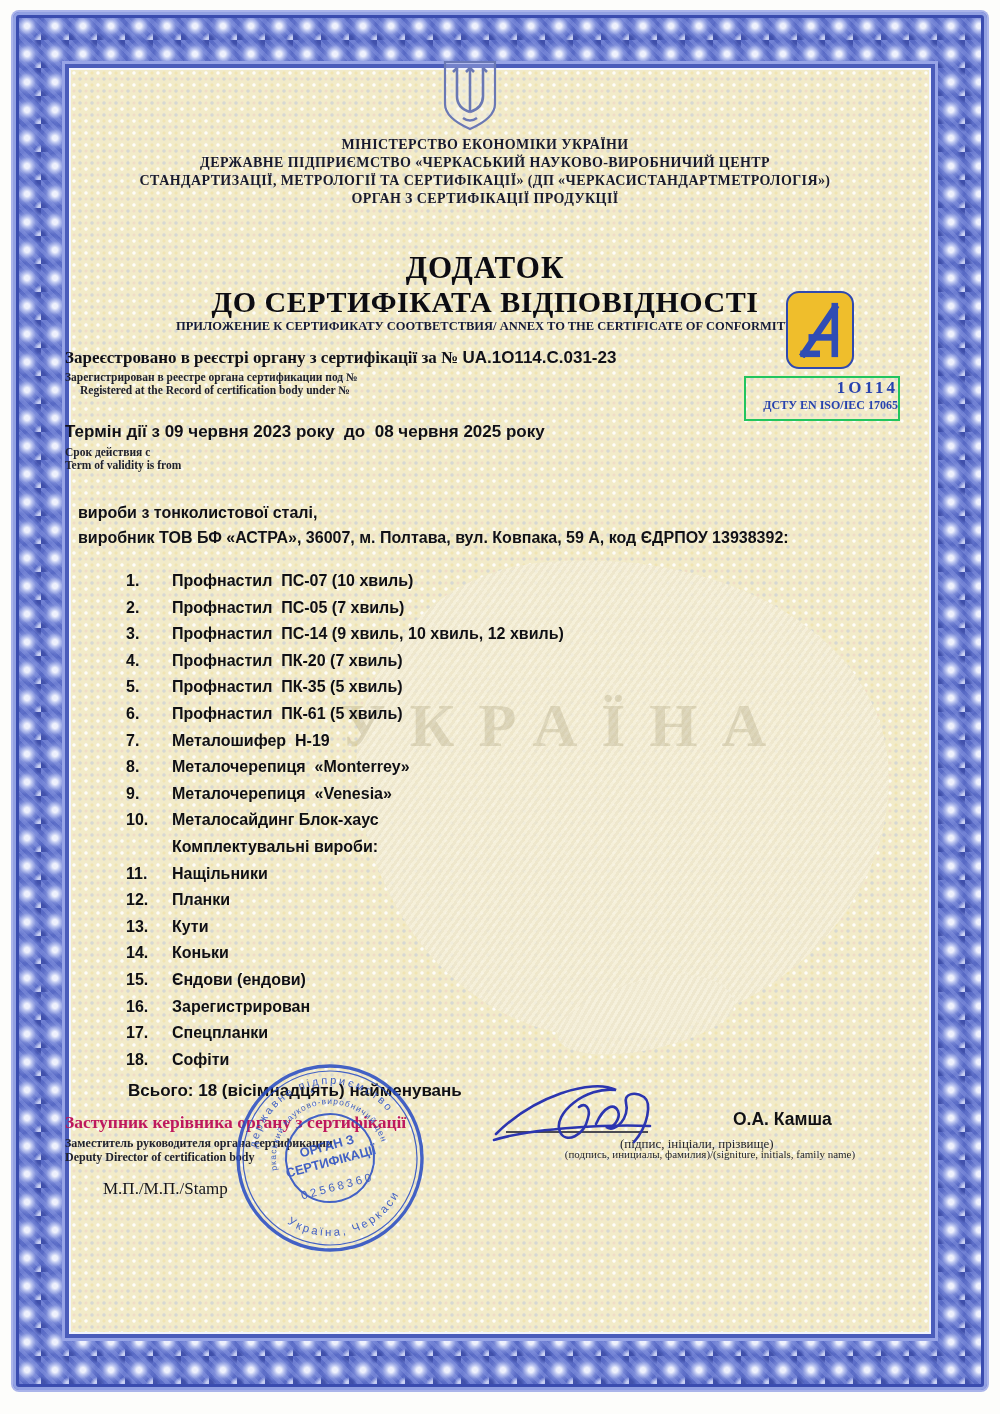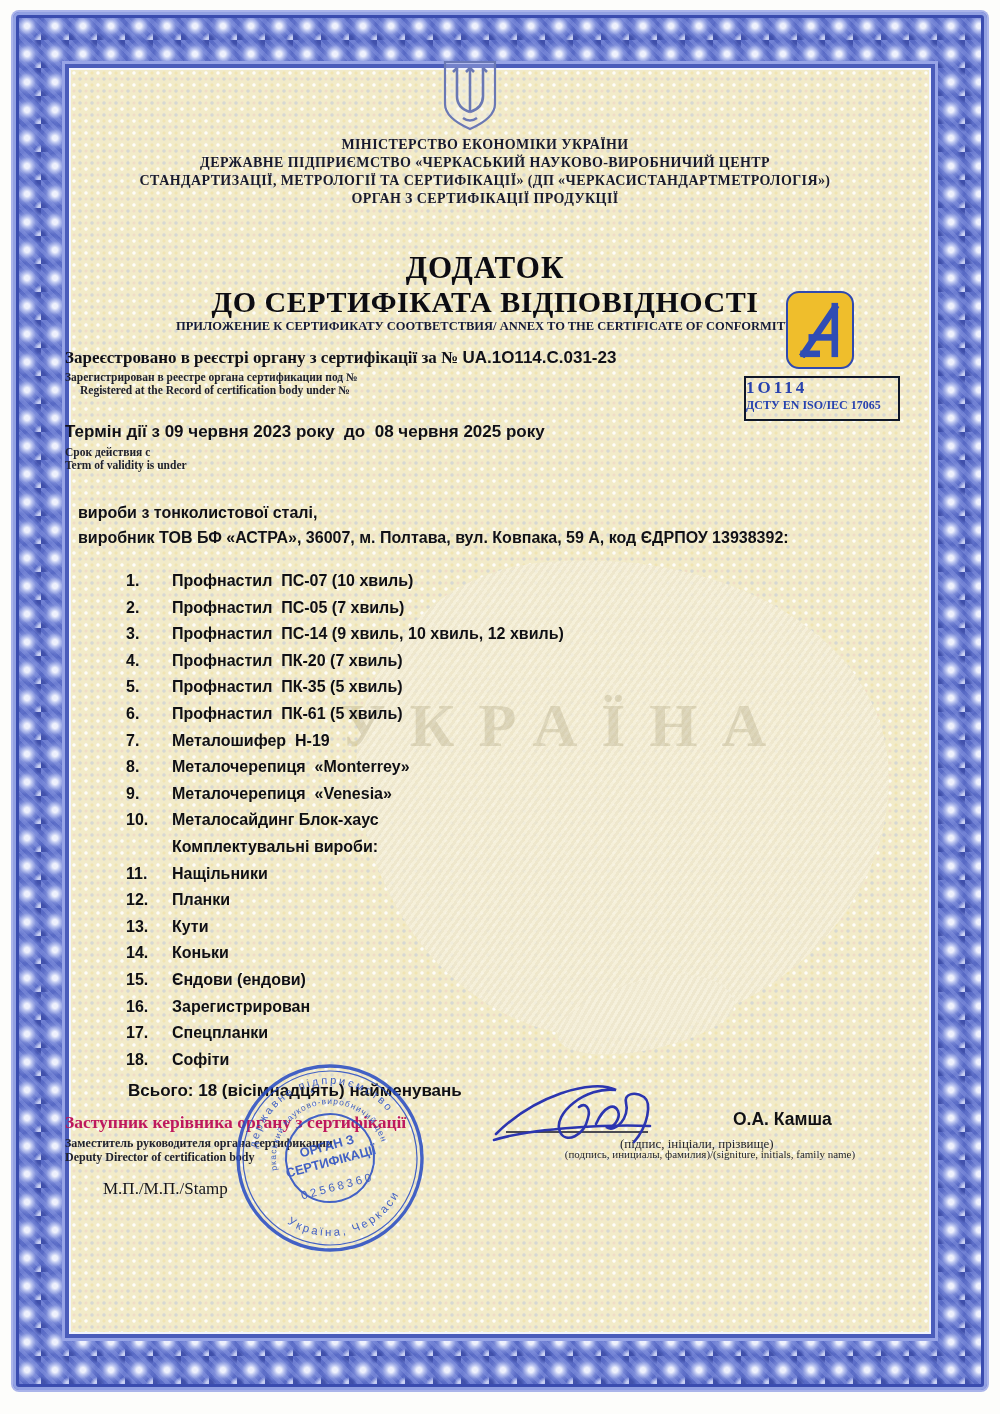--- a/index.html
+++ b/index.html
@@ -41,21 +41,21 @@
   .centered{left:60px;right:90px;text-align:center;}
   .hdr{font-weight:bold;font-size:14px;line-height:17.5px;letter-spacing:.4px;color:#181a2e;}
   .title1{top:250px;font-weight:bold;font-size:31px;letter-spacing:1px;color:#0c0c12;}
   .title2{top:285px;font-weight:bold;font-size:30px;letter-spacing:.5px;color:#0c0c12;}
   .subtitle{top:319px;font-weight:bold;font-size:12.5px;color:#141a38;}
   .reg-main{left:65px;top:348px;font-size:17px;font-weight:bold;color:#101018;}
   .reg-main .num{font-family:"Liberation Sans",sans-serif;}
   .small-note{font-size:11.5px;color:#20222e;font-weight:bold;}
   .badge{left:786px;top:291px;width:64px;height:74px;background:#efbe2c;border:2px solid #2f49b0;border-radius:13px;
          display:flex;align-items:center;justify-content:center;}
-  .stdbox{left:744px;top:376px;width:152px;height:41px;border:2px solid #0f172a;color:#2742ae;text-align:left;}
+  .stdbox{left:744px;top:376px;width:152px;height:41px;border:2px solid #22c55e;color:#2742ae;text-align:right;}
   .stdbox .c1{font-weight:bold;font-size:17px;letter-spacing:3px;line-height:20px;}
   .stdbox .c2{font-weight:bold;font-size:12px;line-height:15px;}
   .val-main{left:65px;top:422px;font-family:"Liberation Sans",sans-serif;font-weight:bold;font-size:17px;
             white-space:pre-wrap;color:#101018;}
   .intro{left:78px;font-family:"Liberation Sans",sans-serif;font-weight:bold;font-size:16px;color:#101016;white-space:pre-wrap;}
   #product-list{left:0;top:572px;right:0;}
   .row{display:flex;height:26.6px;font-family:"Liberation Sans",sans-serif;font-weight:bold;font-size:16px;color:#0f0f14;}
   .row .num{margin-left:126px;width:46px;}
   .row .txt{white-space:pre-wrap;}
   .total{left:128px;top:1081px;font-family:"Liberation Sans",sans-serif;font-weight:bold;font-size:17px;color:#0f0f14;}
@@ -119,21 +119,21 @@
         </g>
       </svg>
     </div>
     <div class="stdbox">
       <div class="c1">1О114</div>
       <div class="c2">ДСТУ EN ISO/ІЕС 17065</div>
     </div>
 
     <div class="val-main">Термін дії з 09 червня 2023 року  до  08 червня 2025 року</div>
     <div class="small-note" style="left:65px;top:446px;">Срок действия с</div>
-    <div class="small-note" style="left:65px;top:459px;">Term of validity is under</div>
+    <div class="small-note" style="left:65px;top:459px;">Term of validity is from</div>
 
     <div class="intro" style="top:504px;">вироби з тонколистової сталі,</div>
     <div class="intro" style="top:529px;">виробник ТОВ БФ «АСТРА», 36007, м. Полтава, вул. Ковпака, 59 А, код ЄДРПОУ 13938392:</div>
 
     <div id="product-list">
   <div class="row">
     <span class="num">1.</span>
     <span class="txt">Профнастил  ПС-07 (10 хвиль)</span>
   </div>
 

